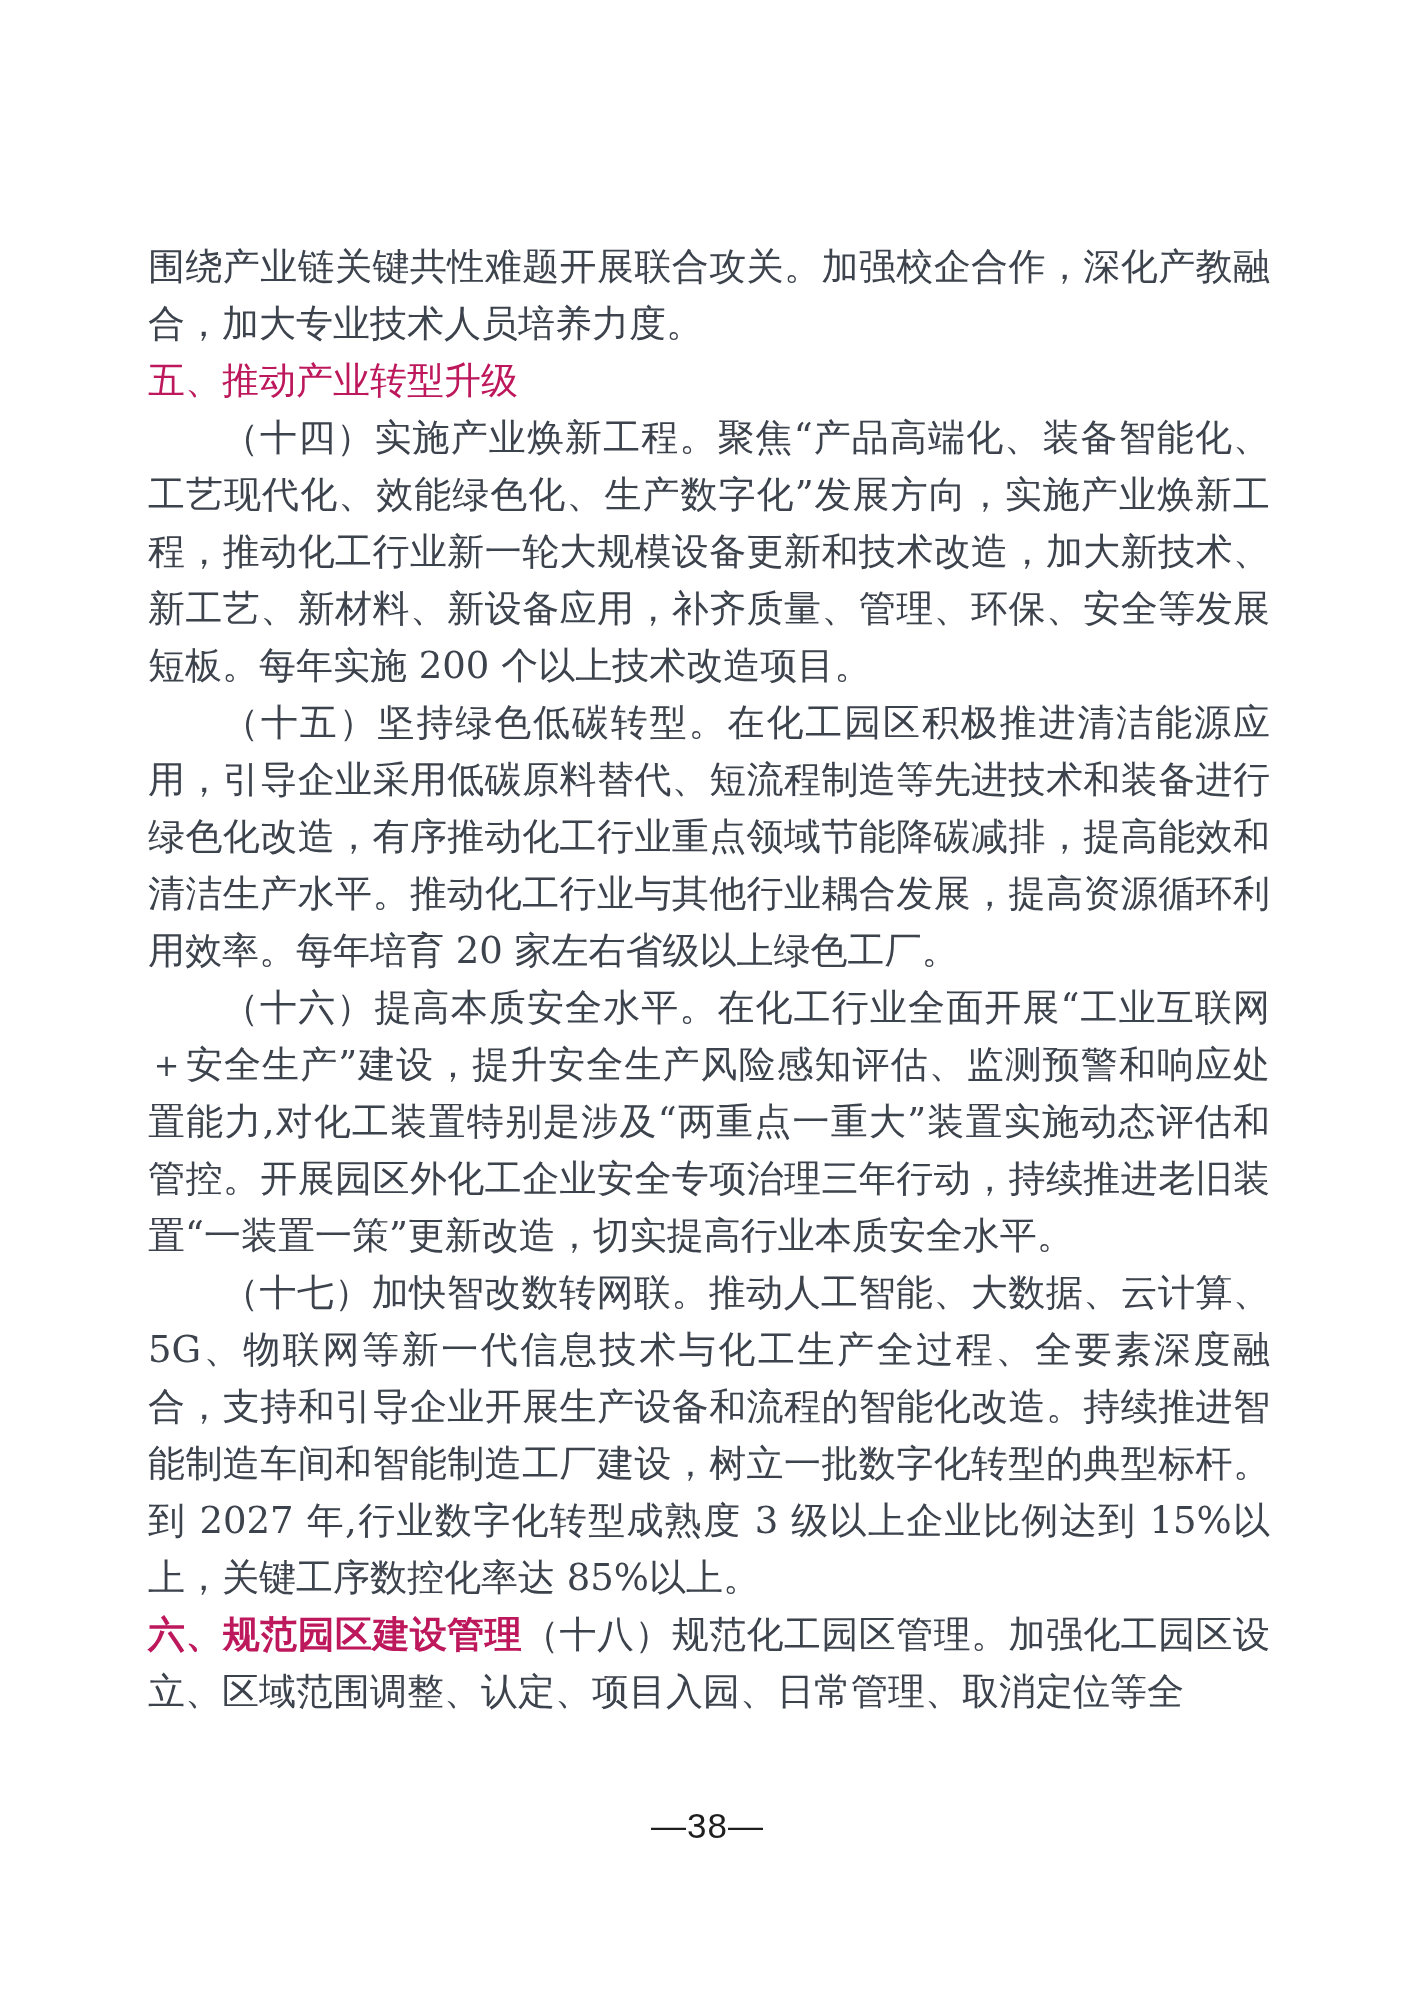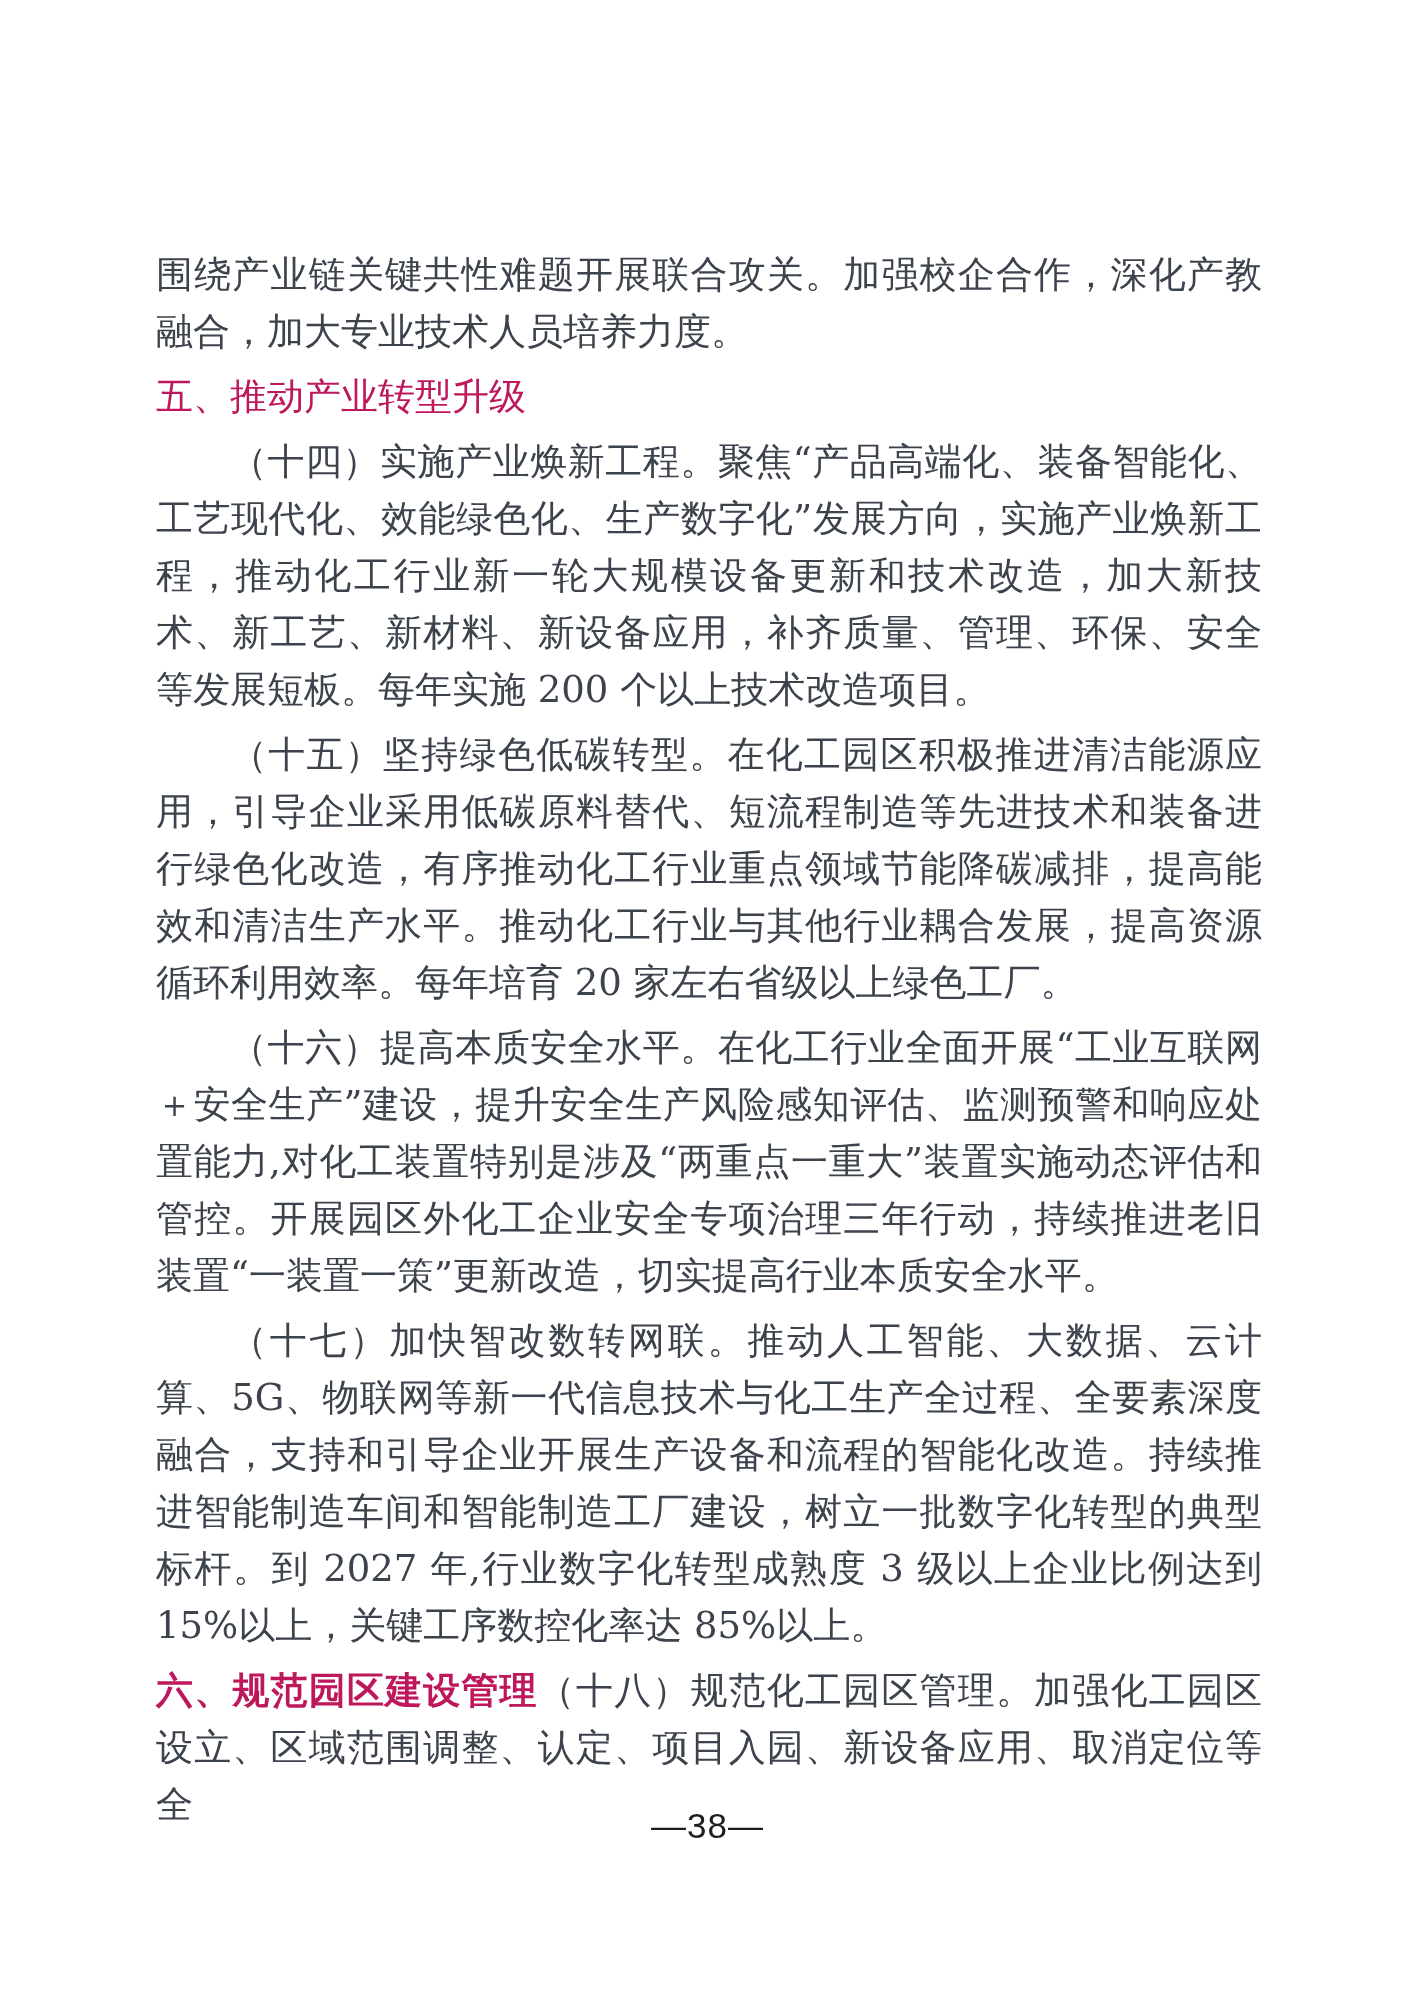--- a/index.html
+++ b/index.html
@@ -19,21 +19,21 @@
     position: absolute;
     left: 148px;
     top: 238px;
     width: 1122px;
     color: #3d434d;
     font-size: 37px;
     line-height: 57px;
     text-align: justify;
   }
   .content p, .content h2 {
-    margin: 8px;
+    margin: 0;
     padding: 0;
     font-weight: normal;
   }
   .heading, .bold {
     font-weight: bold;
     color: #be185d;
   }
   .heading {
     font-size: 37px;
     line-height: 57px;
@@ -57,16 +57,16 @@
 <body>
 
 <div class="page">
   <div class="content">
     <p class="body">围绕产业链关键共性难题开展联合攻关。加强校企合作，深化产教融合，加大专业技术人员培养力度。</p>
     <h2 class="heading">五、推动产业转型升级</h2>
     <p class="body indent">（十四）实施产业焕新工程。聚焦“产品高端化、装备智能化、工艺现代化、效能绿色化、生产数字化”发展方向，实施产业焕新工程，推动化工行业新一轮大规模设备更新和技术改造，加大新技术、新工艺、新材料、新设备应用，补齐质量、管理、环保、安全等发展短板。每年实施 200 个以上技术改造项目。</p>
     <p class="body indent">（十五）坚持绿色低碳转型。在化工园区积极推进清洁能源应用，引导企业采用低碳原料替代、短流程制造等先进技术和装备进行绿色化改造，有序推动化工行业重点领域节能降碳减排，提高能效和清洁生产水平。推动化工行业与其他行业耦合发展，提高资源循环利用效率。每年培育 20 家左右省级以上绿色工厂。</p>
     <p class="body indent">（十六）提高本质安全水平。在化工行业全面开展“工业互联网＋安全生产”建设，提升安全生产风险感知评估、监测预警和响应处置能力,对化工装置特别是涉及“两重点一重大”装置实施动态评估和管控。开展园区外化工企业安全专项治理三年行动，持续推进老旧装置“一装置一策”更新改造，切实提高行业本质安全水平。</p>
     <p class="body indent">（十七）加快智改数转网联。推动人工智能、大数据、云计算、5G、物联网等新一代信息技术与化工生产全过程、全要素深度融合，支持和引导企业开展生产设备和流程的智能化改造。持续推进智能制造车间和智能制造工厂建设，树立一批数字化转型的典型标杆。到 2027 年,行业数字化转型成熟度 3 级以上企业比例达到 15%以上，关键工序数控化率达 85%以上。</p>
-    <p class="body"><span class="bold">六、规范园区建设管理</span><span>（十八）规范化工园区管理。加强化工园区设立、区域范围调整、认定、项目入园、新设备应用、取消定位等全</span></p>
+    <p class="body"><span class="bold">六、规范园区建设管理</span><span>（十八）规范化工园区管理。加强化工园区设立、区域范围调整、认定、项目入园、日常管理、取消定位等全</span></p>
   </div>
   <div class="footer">—38—</div>
 </div>
 
 </body></html>

